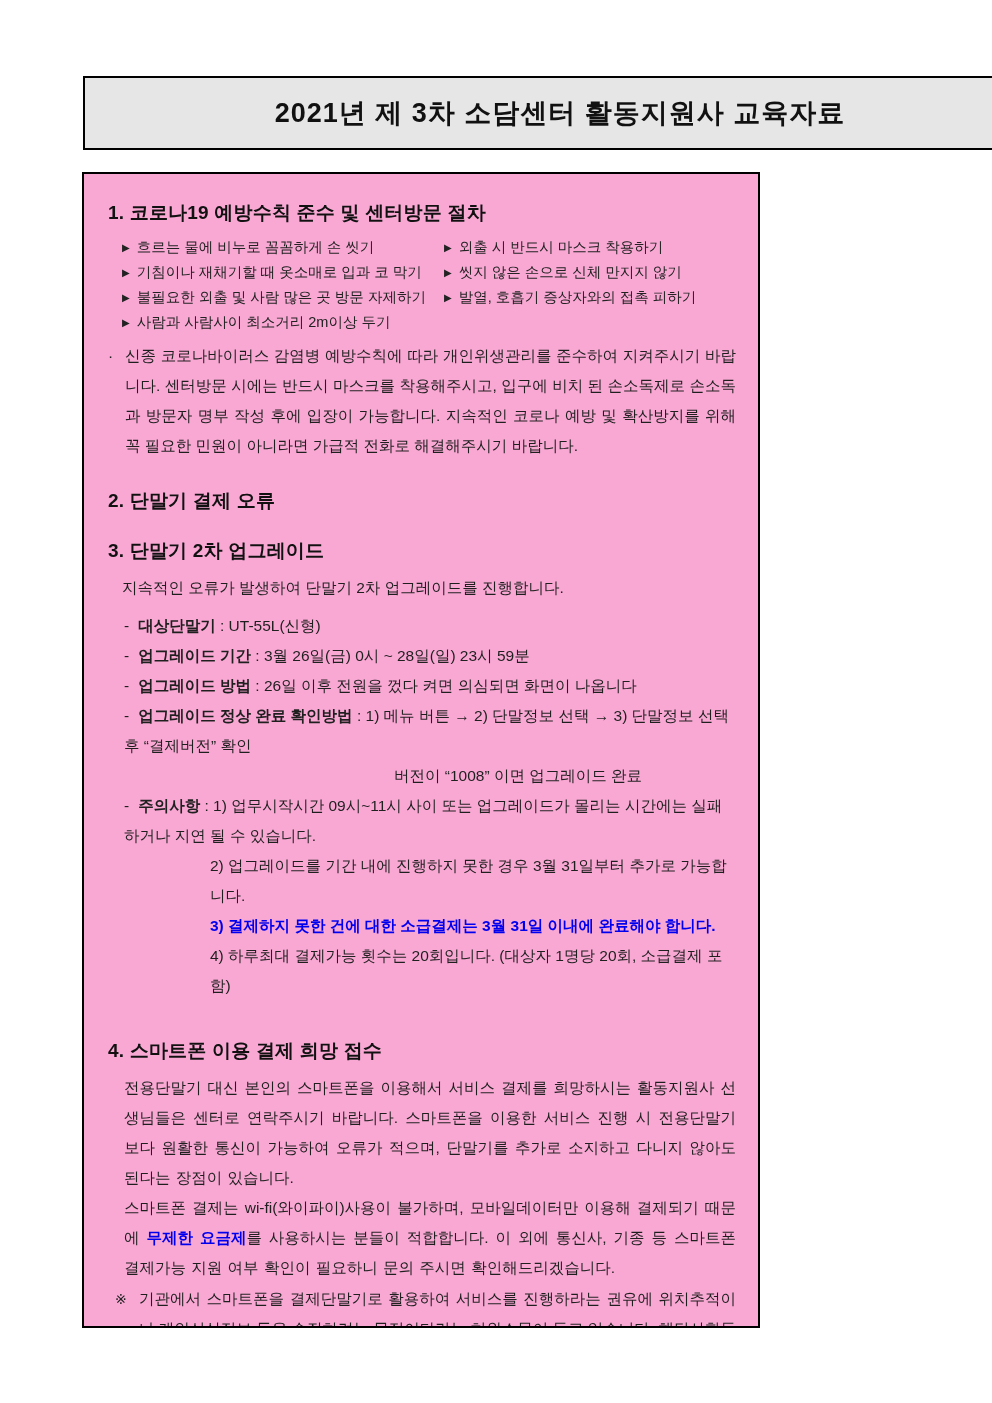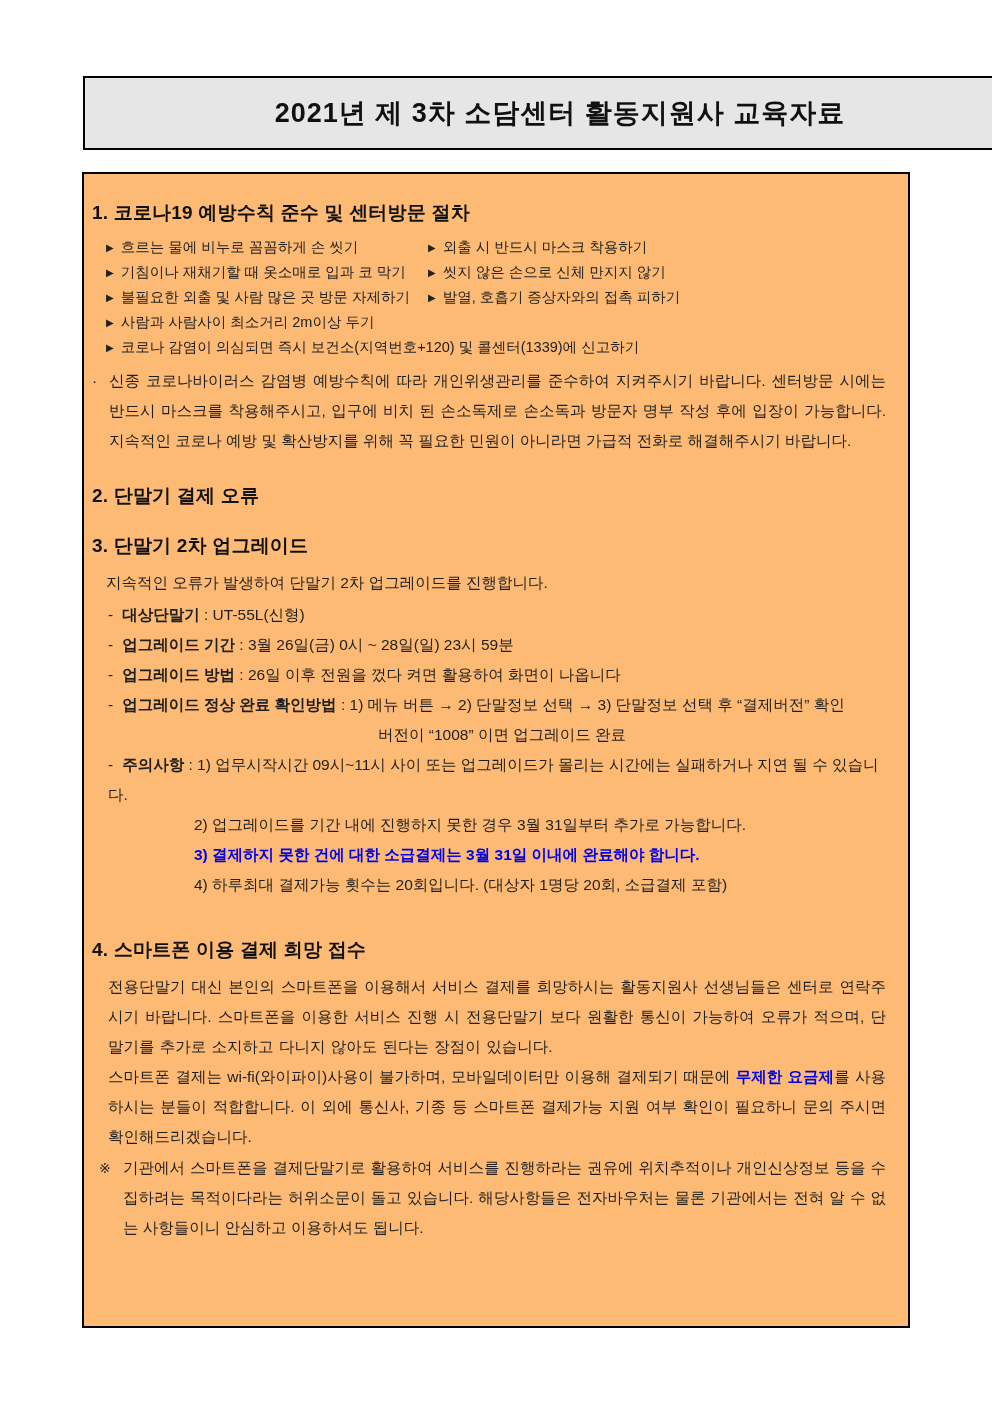--- a/index.html
+++ b/index.html
@@ -26,24 +26,24 @@
   }
   .title-box h1 {
     font-size: 27px;
     font-weight: 700;
     letter-spacing: 1px;
     color: #111;
   }
   .content-box {
     position: absolute;
     left: 82px; top: 172px;
-    width: 828px; height: 1156px;
-    background: #fdba74;
+    width: 678px; height: 1156px;
+    background: #f9a8d4;
     border: 2px solid #000;
-    padding: 26px 22px 20px 8px;
+    padding: 26px 22px 20px 24px;
     overflow: hidden;
   }
   .sec-heading {
     font-size: 19px;
     font-weight: 700;
     color: #111;
     line-height: 26px;
     margin-bottom: 9px;
     letter-spacing: 0.2px;
   }
@@ -91,21 +91,21 @@
   .sec4 { margin-top: 37px; }
   .blue-bold { color: var(--accent-blue); font-weight: 700; }
   .bold { font-weight: 400; }
   
   .kv-list { margin-left: 16px; }
   .kv-row { font-size: 15.5px; line-height: 30px; }
   .kv-row .dash { margin-right: 9px; }
   .kv-label { font-weight: 700; }
   .kv-extra { margin-left: 270px; font-size: 15.5px; line-height: 30px; }
   .kv-sub { margin-left: 86px; font-size: 15.5px; line-height: 30px; }
-  .intro-line { font-size: 15.5px; line-height: 30px; margin-left: 14px; margin-bottom: 2px; }
+  .intro-line { font-size: 15.5px; line-height: 30px; margin-left: 14px; margin-bottom: 8px; }
 </style>
 </head>
 <body>
 
 <div class="page">
 
   <header class="title-box" style="background: rgb(230, 230, 230);">
     <h1>2021년 제 3차 소담센터 활동지원사 교육자료</h1>
   </header>
 
@@ -114,21 +114,20 @@
     <section>
       <h2 class="sec-heading">1. 코로나19 예방수칙 준수 및 센터방문 절차</h2>
       <div class="bullet-grid">
         <div class="bullet"><span class="tri">▶</span><span>흐르는 물에 비누로 꼼꼼하게 손 씻기</span></div>
         <div class="bullet"><span class="tri">▶</span><span>외출 시 반드시 마스크 착용하기</span></div>
         <div class="bullet"><span class="tri">▶</span><span>기침이나 재채기할 때 옷소매로 입과 코 막기</span></div>
         <div class="bullet"><span class="tri">▶</span><span>씻지 않은 손으로 신체 만지지 않기</span></div>
         <div class="bullet"><span class="tri">▶</span><span>불필요한 외출 및 사람 많은 곳 방문 자제하기</span></div>
         <div class="bullet"><span class="tri">▶</span><span>발열, 호흡기 증상자와의 접촉 피하기</span></div>
         <div class="bullet"><span class="tri">▶</span><span>사람과 사람사이 최소거리 2m이상 두기</span></div>
-        <div class="bullet span-all"><span class="tri">▶</span><span>코로나 감염이 의심되면 즉시 보건소(지역번호+120) 및 콜센터(1339)에 신고하기</span></div>
       </div>
       <p class="hang note-dot">
         <span class="hang-marker">·</span>
         <span>신종 코로나바이러스 감염병 예방수칙에 따라 개인위생관리를 준수하여 지켜주시기 바랍니다. 센터방문 시에는 반드시 마스크를 착용해주시고, 입구에 비치 된 손소독제로 손소독과 방문자 명부 작성 후에 입장이 가능합니다. 지속적인 코로나 예방 및 확산방지를 위해 꼭 필요한 민원이 아니라면 가급적 전화로 해결해주시기 바랍니다.</span>
       </p>
     </section>
 
     <section class="sec2">
       <h2 class="sec-heading">2. 단말기 결제 오류</h2>
     </section>
@@ -137,21 +136,21 @@
       <h2 class="sec-heading">3. 단말기 2차 업그레이드</h2>
       <p class="intro-line">지속적인 오류가 발생하여 단말기 2차 업그레이드를 진행합니다.</p>
       <div class="kv-list">
         <div class="kv-row">
           <span class="dash">-</span><span class="kv-label">대상단말기</span><span> : </span><span>UT-55L(신형)</span>
         </div>
         <div class="kv-row">
           <span class="dash">-</span><span class="kv-label">업그레이드 기간</span><span> : </span><span>3월 26일(금) 0시 ~ 28일(일) 23시 59분</span>
         </div>
         <div class="kv-row">
-          <span class="dash">-</span><span class="kv-label">업그레이드 방법</span><span> : </span><span>26일 이후 전원을 껐다 켜면 활용하여 화면이 나옵니다</span>
+          <span class="dash">-</span><span class="kv-label">업그레이드 방법</span><span> : </span><span>26일 이후 전원을 껐다 켜면 의심되면 화면이 나옵니다</span>
         </div>
         <div class="kv-row">
           <span class="dash">-</span><span class="kv-label">업그레이드 정상 완료 확인방법</span><span> : </span><span>1) 메뉴 버튼 → 2) 단말정보 선택 → 3) 단말정보 선택 후 “결제버전” 확인</span>
           <div class="kv-extra">버전이 “1008” 이면 업그레이드 완료</div>
         </div>
         <div class="kv-row">
           <span class="dash">-</span><span class="kv-label">주의사항</span><span> : </span><span>1) 업무시작시간 09시~11시 사이 또는 업그레이드가 몰리는 시간에는 실패하거나 지연 될 수 있습니다.</span>
           <div class="kv-sub">2) 업그레이드를 기간 내에 진행하지 못한 경우 3월 31일부터 추가로 가능합니다.</div>
           <div class="kv-sub blue-bold">3) 결제하지 못한 건에 대한 소급결제는 3월 31일 이내에 완료해야 합니다.</div>
           <div class="kv-sub">4) 하루최대 결제가능 횟수는 20회입니다. (대상자 1명당 20회, 소급결제 포함)</div>

